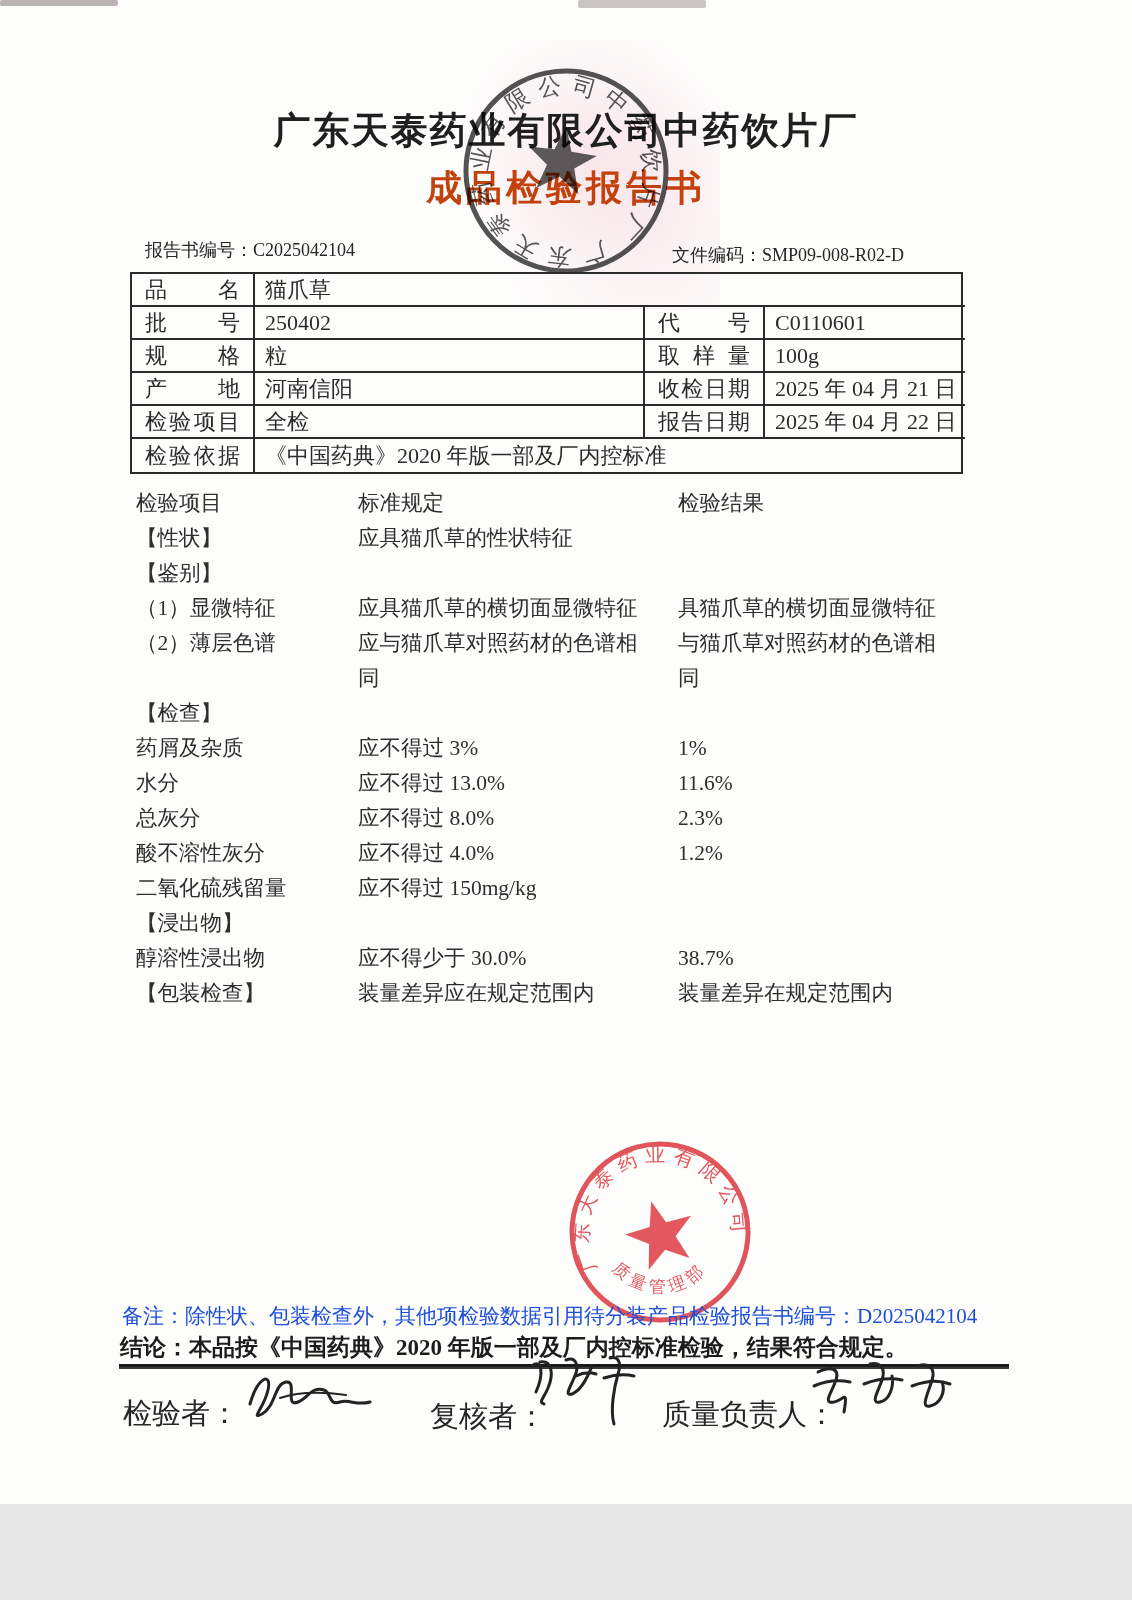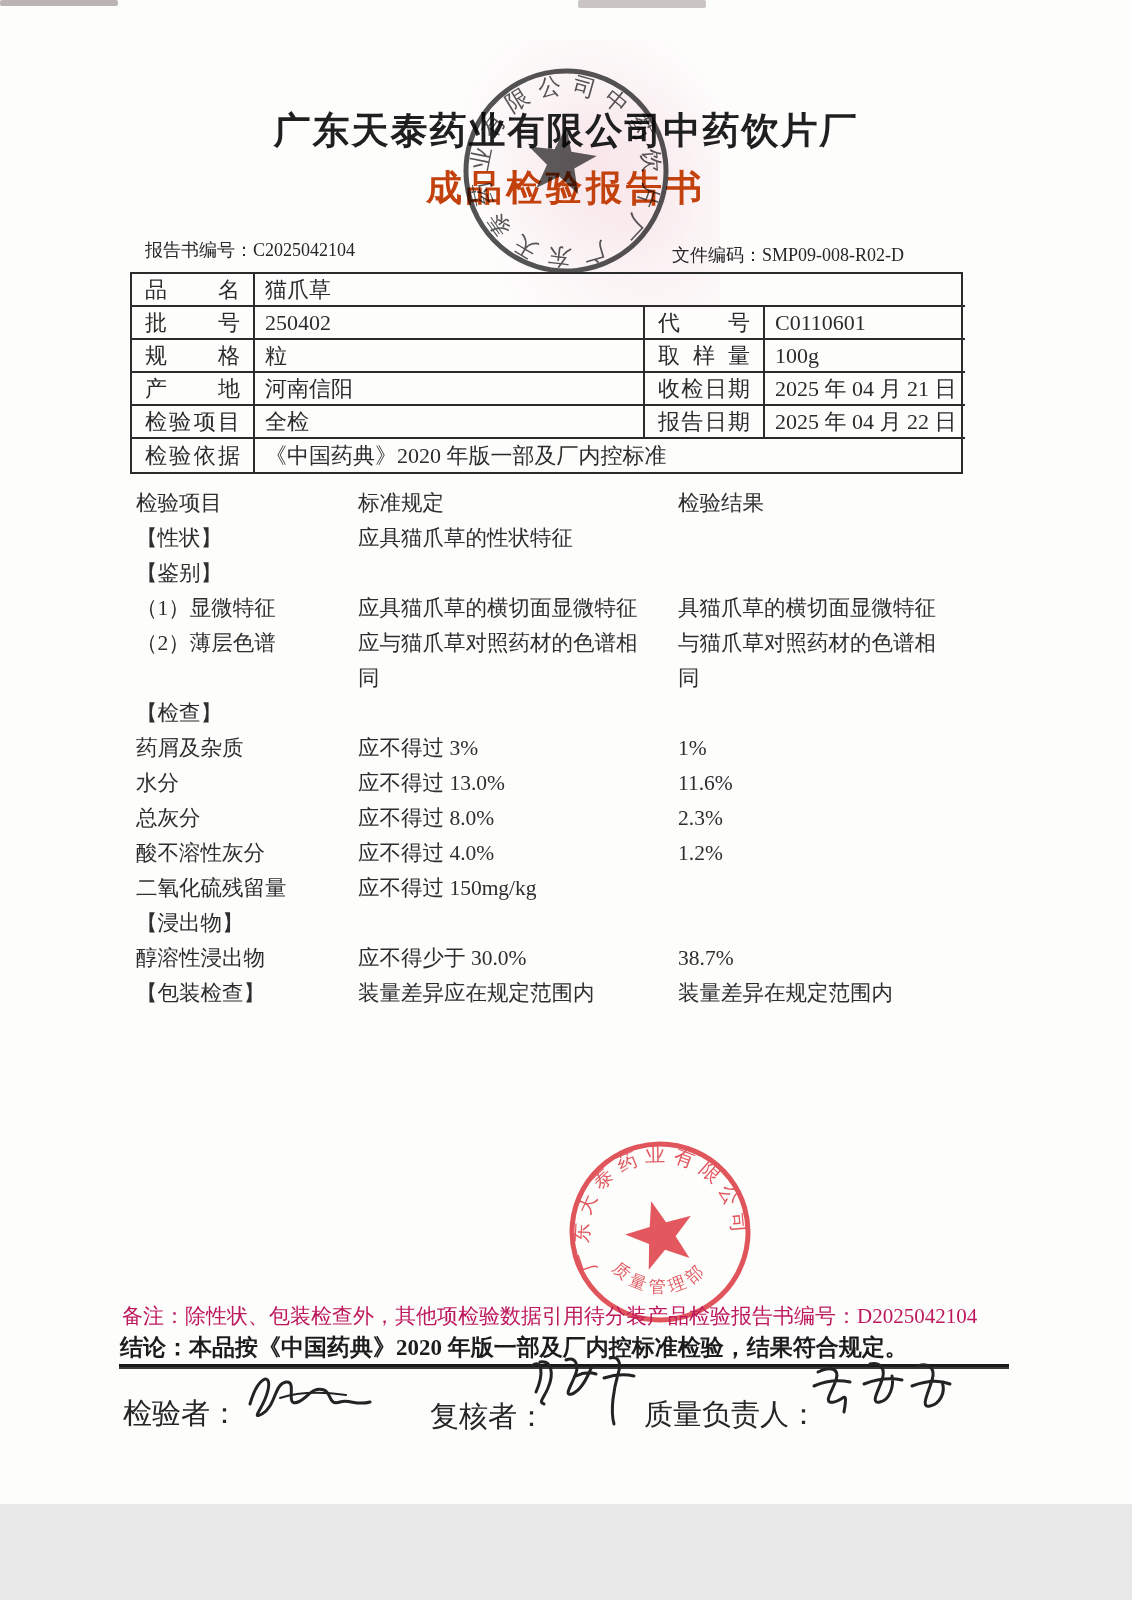--- a/index.html
+++ b/index.html
@@ -39,21 +39,21 @@
   .info-table .span3{grid-column:2 / 5;}
   .info-table .noright{border-right:none;}
   .info-table .nobottom{border-bottom:none;}
   
   .results{position:absolute;left:136px;top:486px;width:840px;font-size:21.5px;color:#2e2e2e;}
   .r-row{display:flex;line-height:35px;}
   .r-item{width:222px;flex:0 0 222px;}
   .r-std{width:320px;flex:0 0 320px;white-space:pre-line;}
   .r-res{width:290px;flex:0 0 290px;white-space:pre-line;}
   
-  .remark{position:absolute;left:122px;top:1302px;width:900px;font-size:21px;color:#be185d;}
+  .remark{position:absolute;left:122px;top:1302px;width:900px;font-size:21px;color:#1d4ed8;}
   .conclusion{position:absolute;left:120px;top:1332px;width:920px;font-size:23px;font-weight:bold;color:#1c1c1c;}
   .rule{position:absolute;left:119px;top:1364px;width:890px;height:5px;
     border-top:3px solid #1a1a1a;border-bottom:2px solid #3a3a3a;box-sizing:border-box;}
   
   .sig-label{position:absolute;font-size:29px;color:#262626;}
   .sig{position:absolute;}
   
   .stamp{position:absolute;mix-blend-mode:multiply;}
   .pink-haze{position:absolute;left:430px;top:40px;width:290px;height:270px;
     background:radial-gradient(circle at 55% 40%,rgba(226,120,150,.14),rgba(226,120,150,0) 60%),
@@ -239,20 +239,20 @@
     <path d="M52,36 C70,30 96,30 118,33" fill="none" stroke="#232323" stroke-width="2" stroke-linecap="round"></path>
   </svg>
 
   <div class="sig-label" style="left:430px;top:1397px;">复核者：</div>
   <svg class="sig" style="left:518px;top:1348px;" width="130" height="86" viewBox="0 0 130 86">
     <path d="M14,18 C24,10 26,26 18,44 M22,14 C34,12 36,26 30,40 C26,50 20,54 26,56" fill="none" stroke="#232323" stroke-width="3" stroke-linecap="round"></path>
     <path d="M48,12 C58,8 62,18 56,30 C52,40 46,48 54,46 C64,42 70,28 74,18 M58,28 C66,24 72,24 78,26" fill="none" stroke="#232323" stroke-width="3" stroke-linecap="round"></path>
     <path d="M92,10 C100,8 104,14 100,26 C96,40 92,62 96,76 M86,30 C98,26 108,26 116,28" fill="none" stroke="#232323" stroke-width="3" stroke-linecap="round"></path>
   </svg>
 
-  <div class="sig-label" style="left:644px;top:1395px;">质量负责人：</div>
+  <div class="sig-label" style="left:662px;top:1395px;">质量负责人：</div>
   <svg class="sig" style="left:800px;top:1352px;" width="160" height="78" viewBox="0 0 160 78">
     <path d="M18,20 C30,14 40,16 36,28 C32,40 22,52 34,50 C44,48 48,36 44,60 M14,34 C28,28 40,28 50,30" fill="none" stroke="#232323" stroke-width="3" stroke-linecap="round"></path>
     <path d="M70,12 C80,10 86,16 82,28 C78,40 70,52 80,50 C90,48 94,34 92,24 M64,32 C80,26 92,26 102,28" fill="none" stroke="#232323" stroke-width="3" stroke-linecap="round"></path>
     <path d="M118,14 C128,10 136,16 132,28 C128,42 120,56 130,54 C140,52 146,40 142,30 M112,34 C128,28 140,28 150,32" fill="none" stroke="#232323" stroke-width="3" stroke-linecap="round"></path>
   </svg>
 
 </div>
 
 </body></html>

